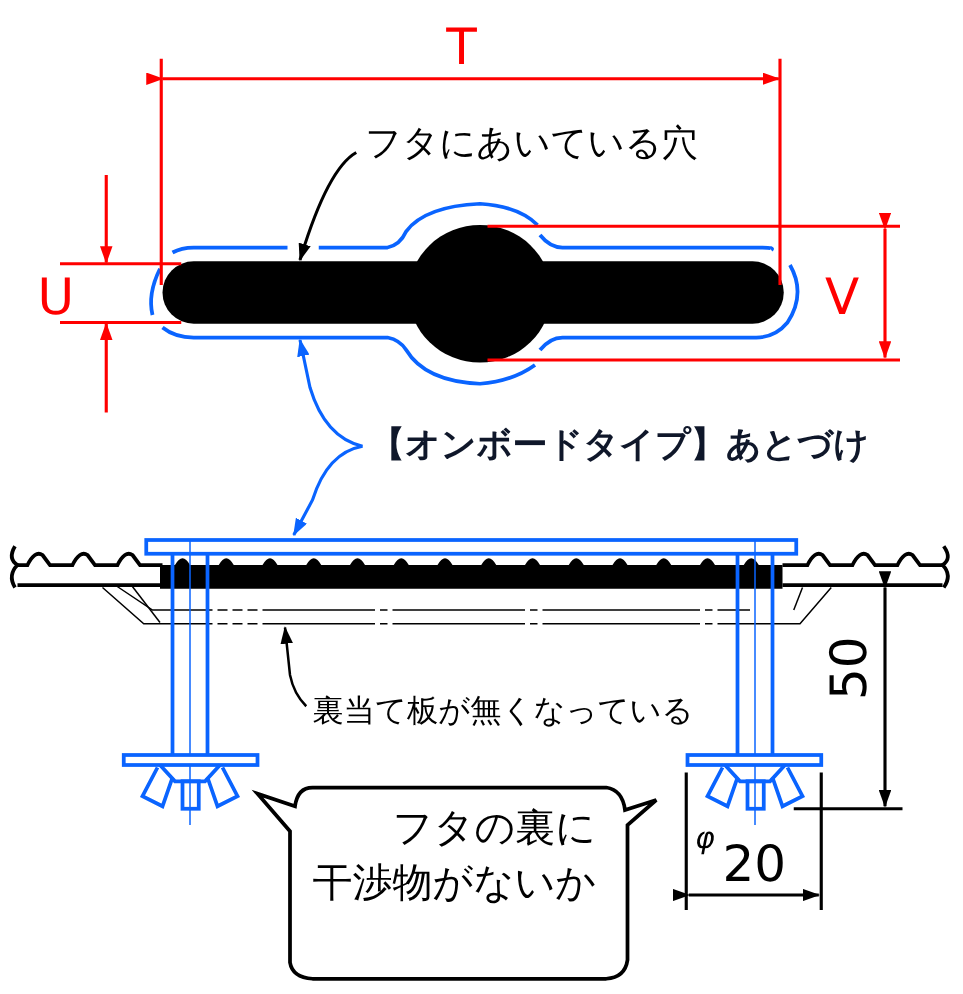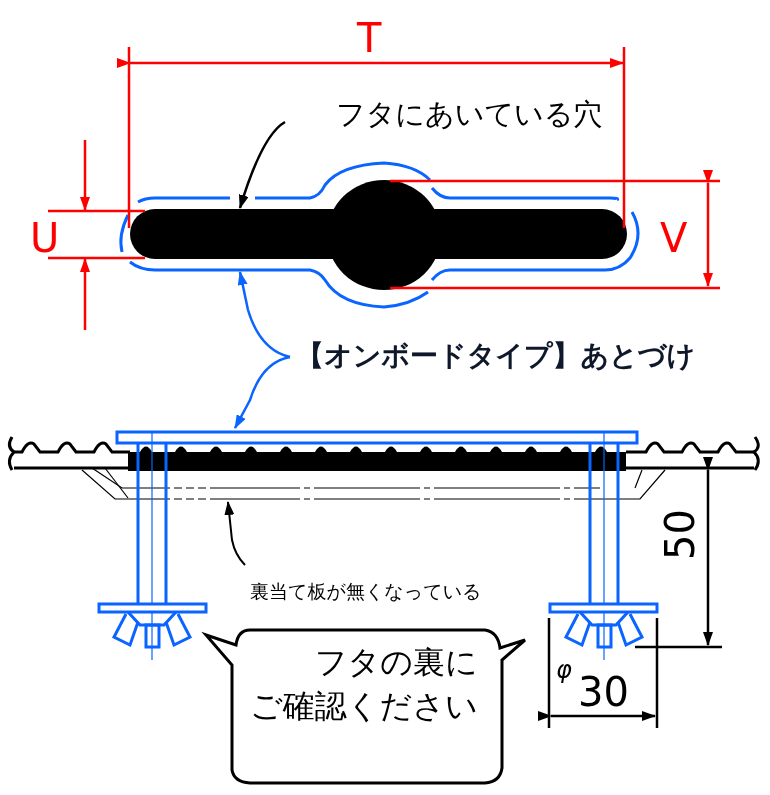--- a/index.html
+++ b/index.html
@@ -139,25 +139,25 @@
 
   <path d="M245,565 Q235,555 232,540 L228,502" fill="none" stroke="#000" stroke-width="2" marker-end="url(#arB)"></path>
 
   <path d="M250,630 Q238,630 236,645 L206,635 L232,665 L232,770 Q234,782 250,783 L485,783 Q500,782 502,768 L502,660 L525,640 L500,648 Q498,632 485,630 Z" fill="#fff" stroke="#000" stroke-width="3"></path>
 </svg>
 
 <div class="lbl red dim-letter" style="left:357px; top:18px;">T</div>
 <div class="lbl red dim-letter" style="left:30px; top:218px;">U</div>
 <div class="lbl red dim-letter" style="left:660px; top:218px;">V</div>
 
-<div class="lbl blk" style="left:292px; top:100px; font-size:29px;margin-left:44px;">フタにあいている穴</div>
+<div class="lbl blk" style="left:292px; top:100px; font-size:29px;">フタにあいている穴</div>
 <div class="lbl blue" style="left:296px; top:342px; font-size:28px; font-weight:bold;">【オンボードタイプ】あとづけ</div>
-<div class="lbl blk" style="left:250px; top:582px; font-size:19px;">裏当て板が無くなっている</div>
+<div class="lbl blk" style="left:250px; top:556px; font-size:25px;">裏当て板が無くなっている</div>
 
 <div class="lbl blk" style="left:660px; top:560px; font-size:40px; transform: rotate(-90deg); transform-origin: left top;">50</div>
 
 <div class="lbl blk" style="left:556px; top:658px; font-size:24px; font-style:italic;">φ</div>
-<div class="lbl blk" style="left:578px; top:672px; font-size:40px;">30</div>
+<div class="lbl blk" style="left:578px; top:672px; font-size:40px;">20</div>
 
 <div class="lbl blk callout-text" style="left:250px; top:640px;">
   <div>フタの裏に</div>
-  <div>ご確認ください</div>
+  <div>干渉物がないか</div>
 </div>
 
 </body></html>

